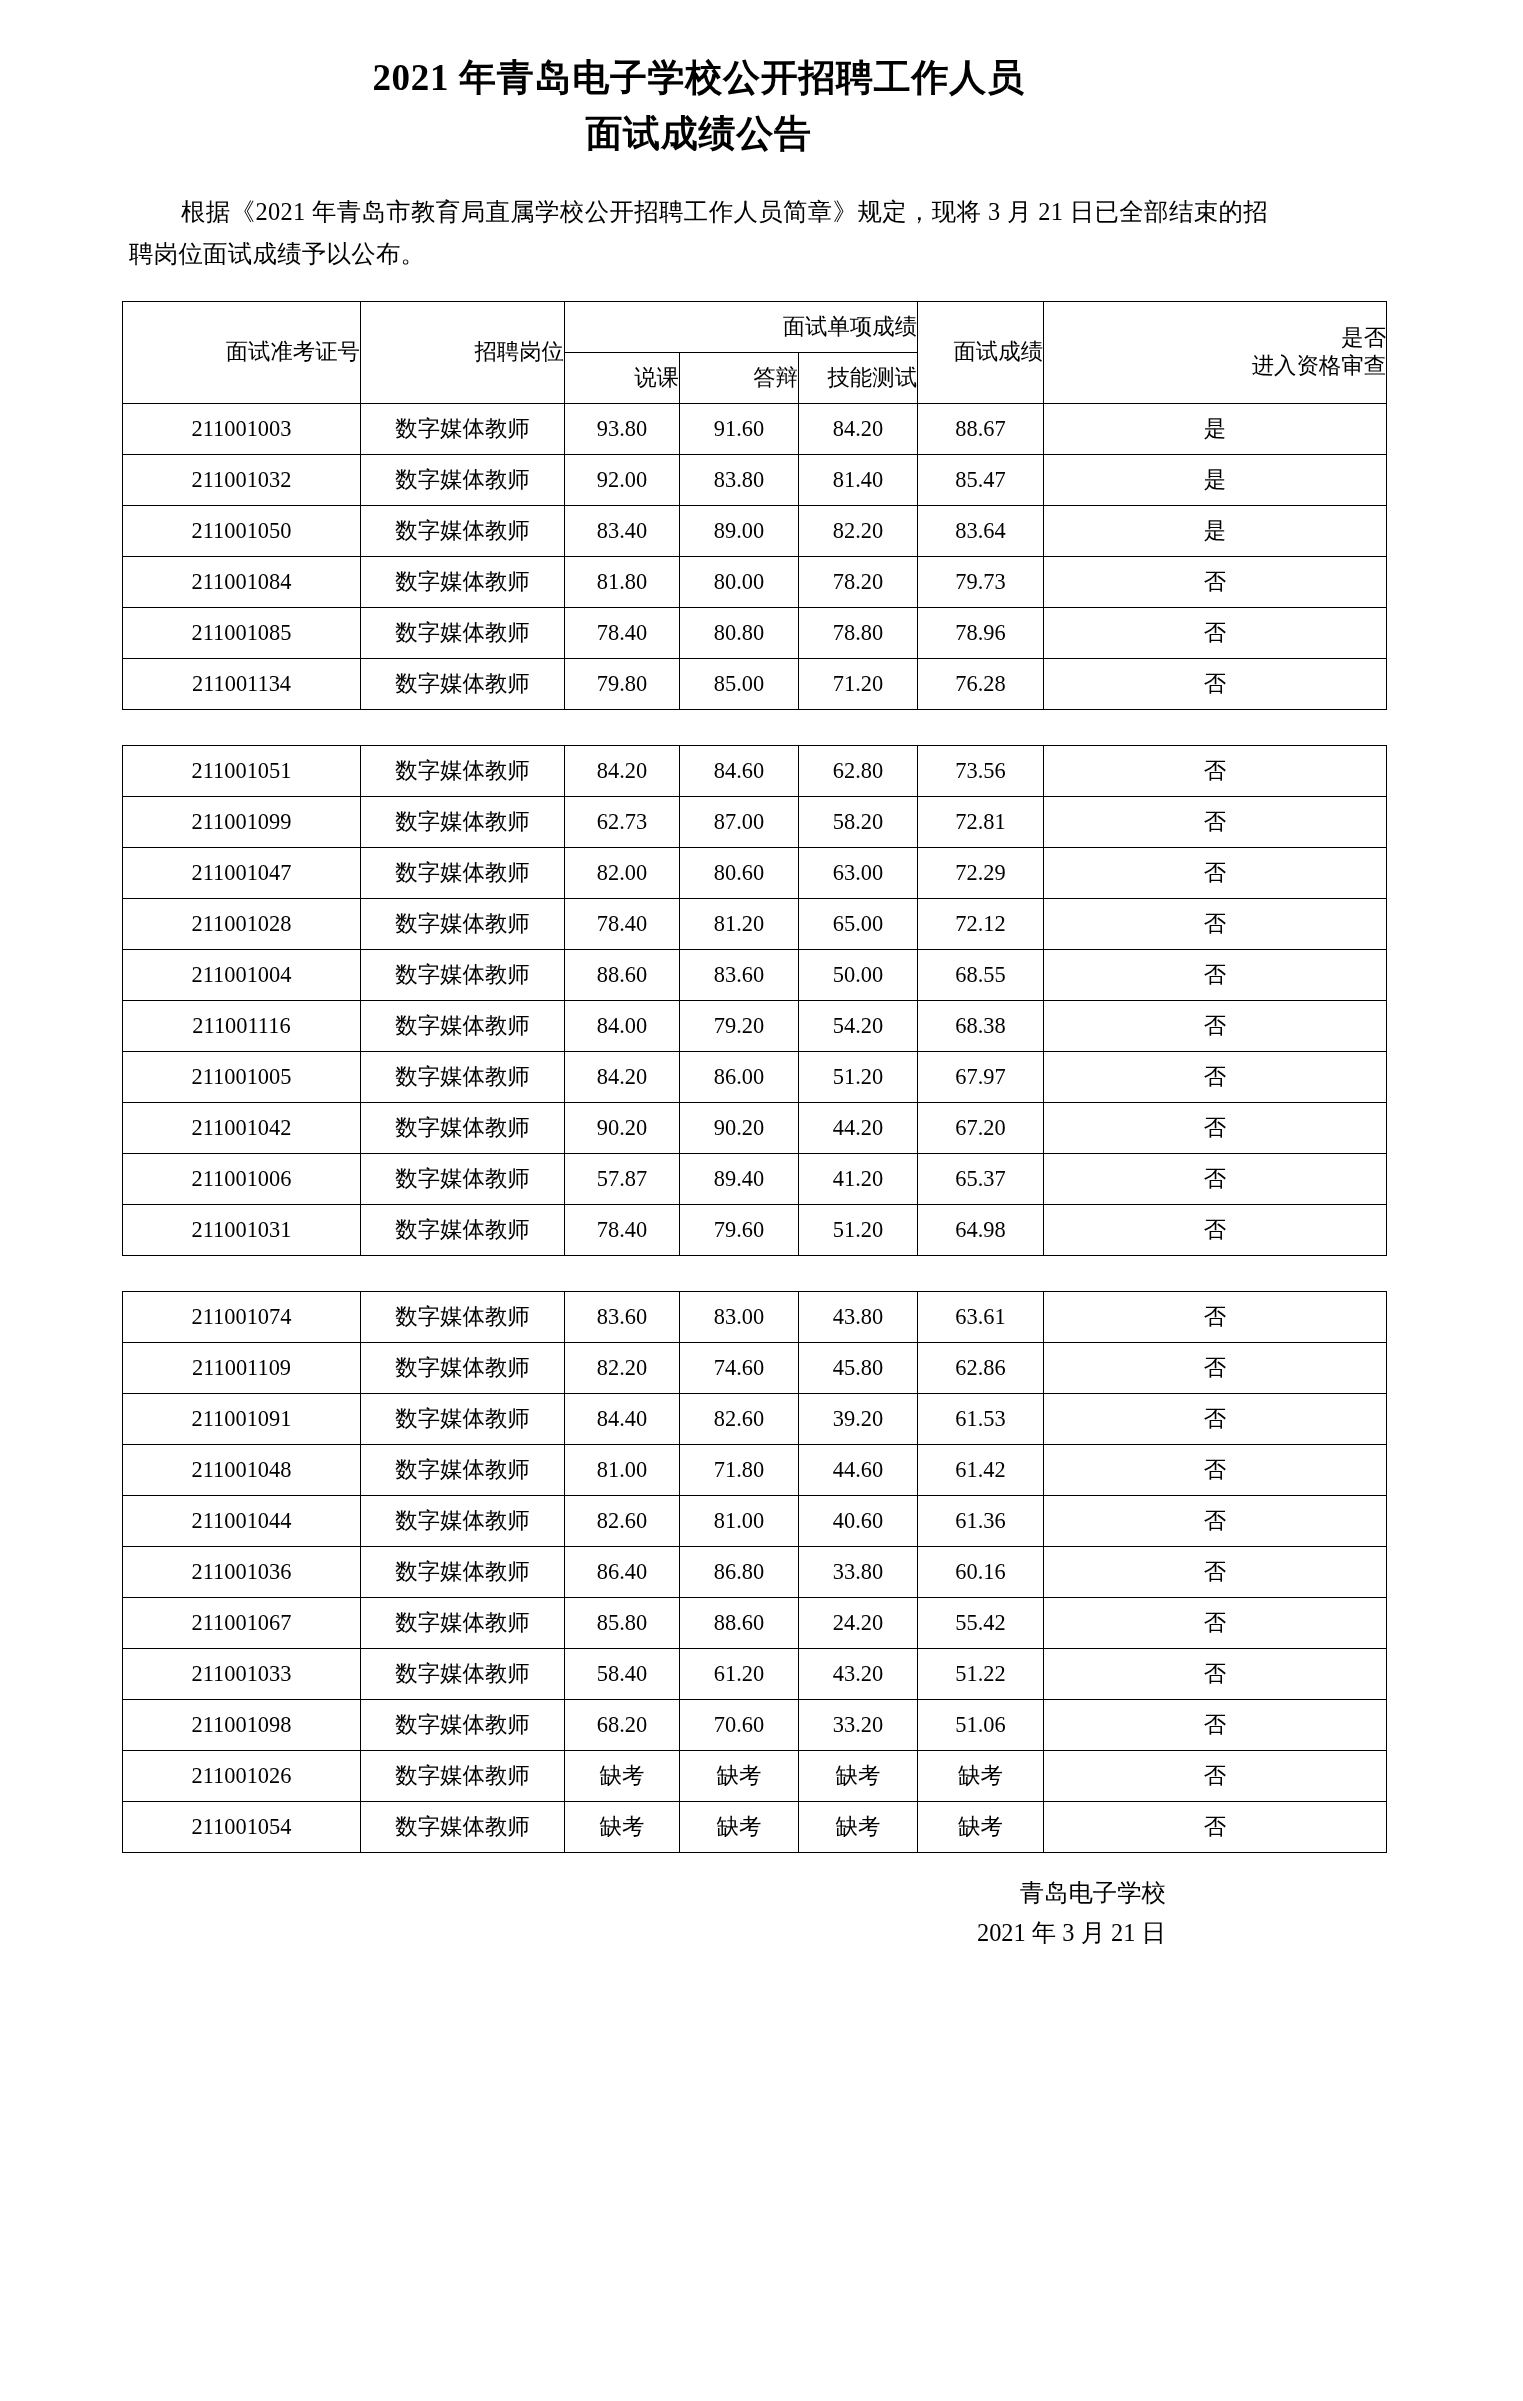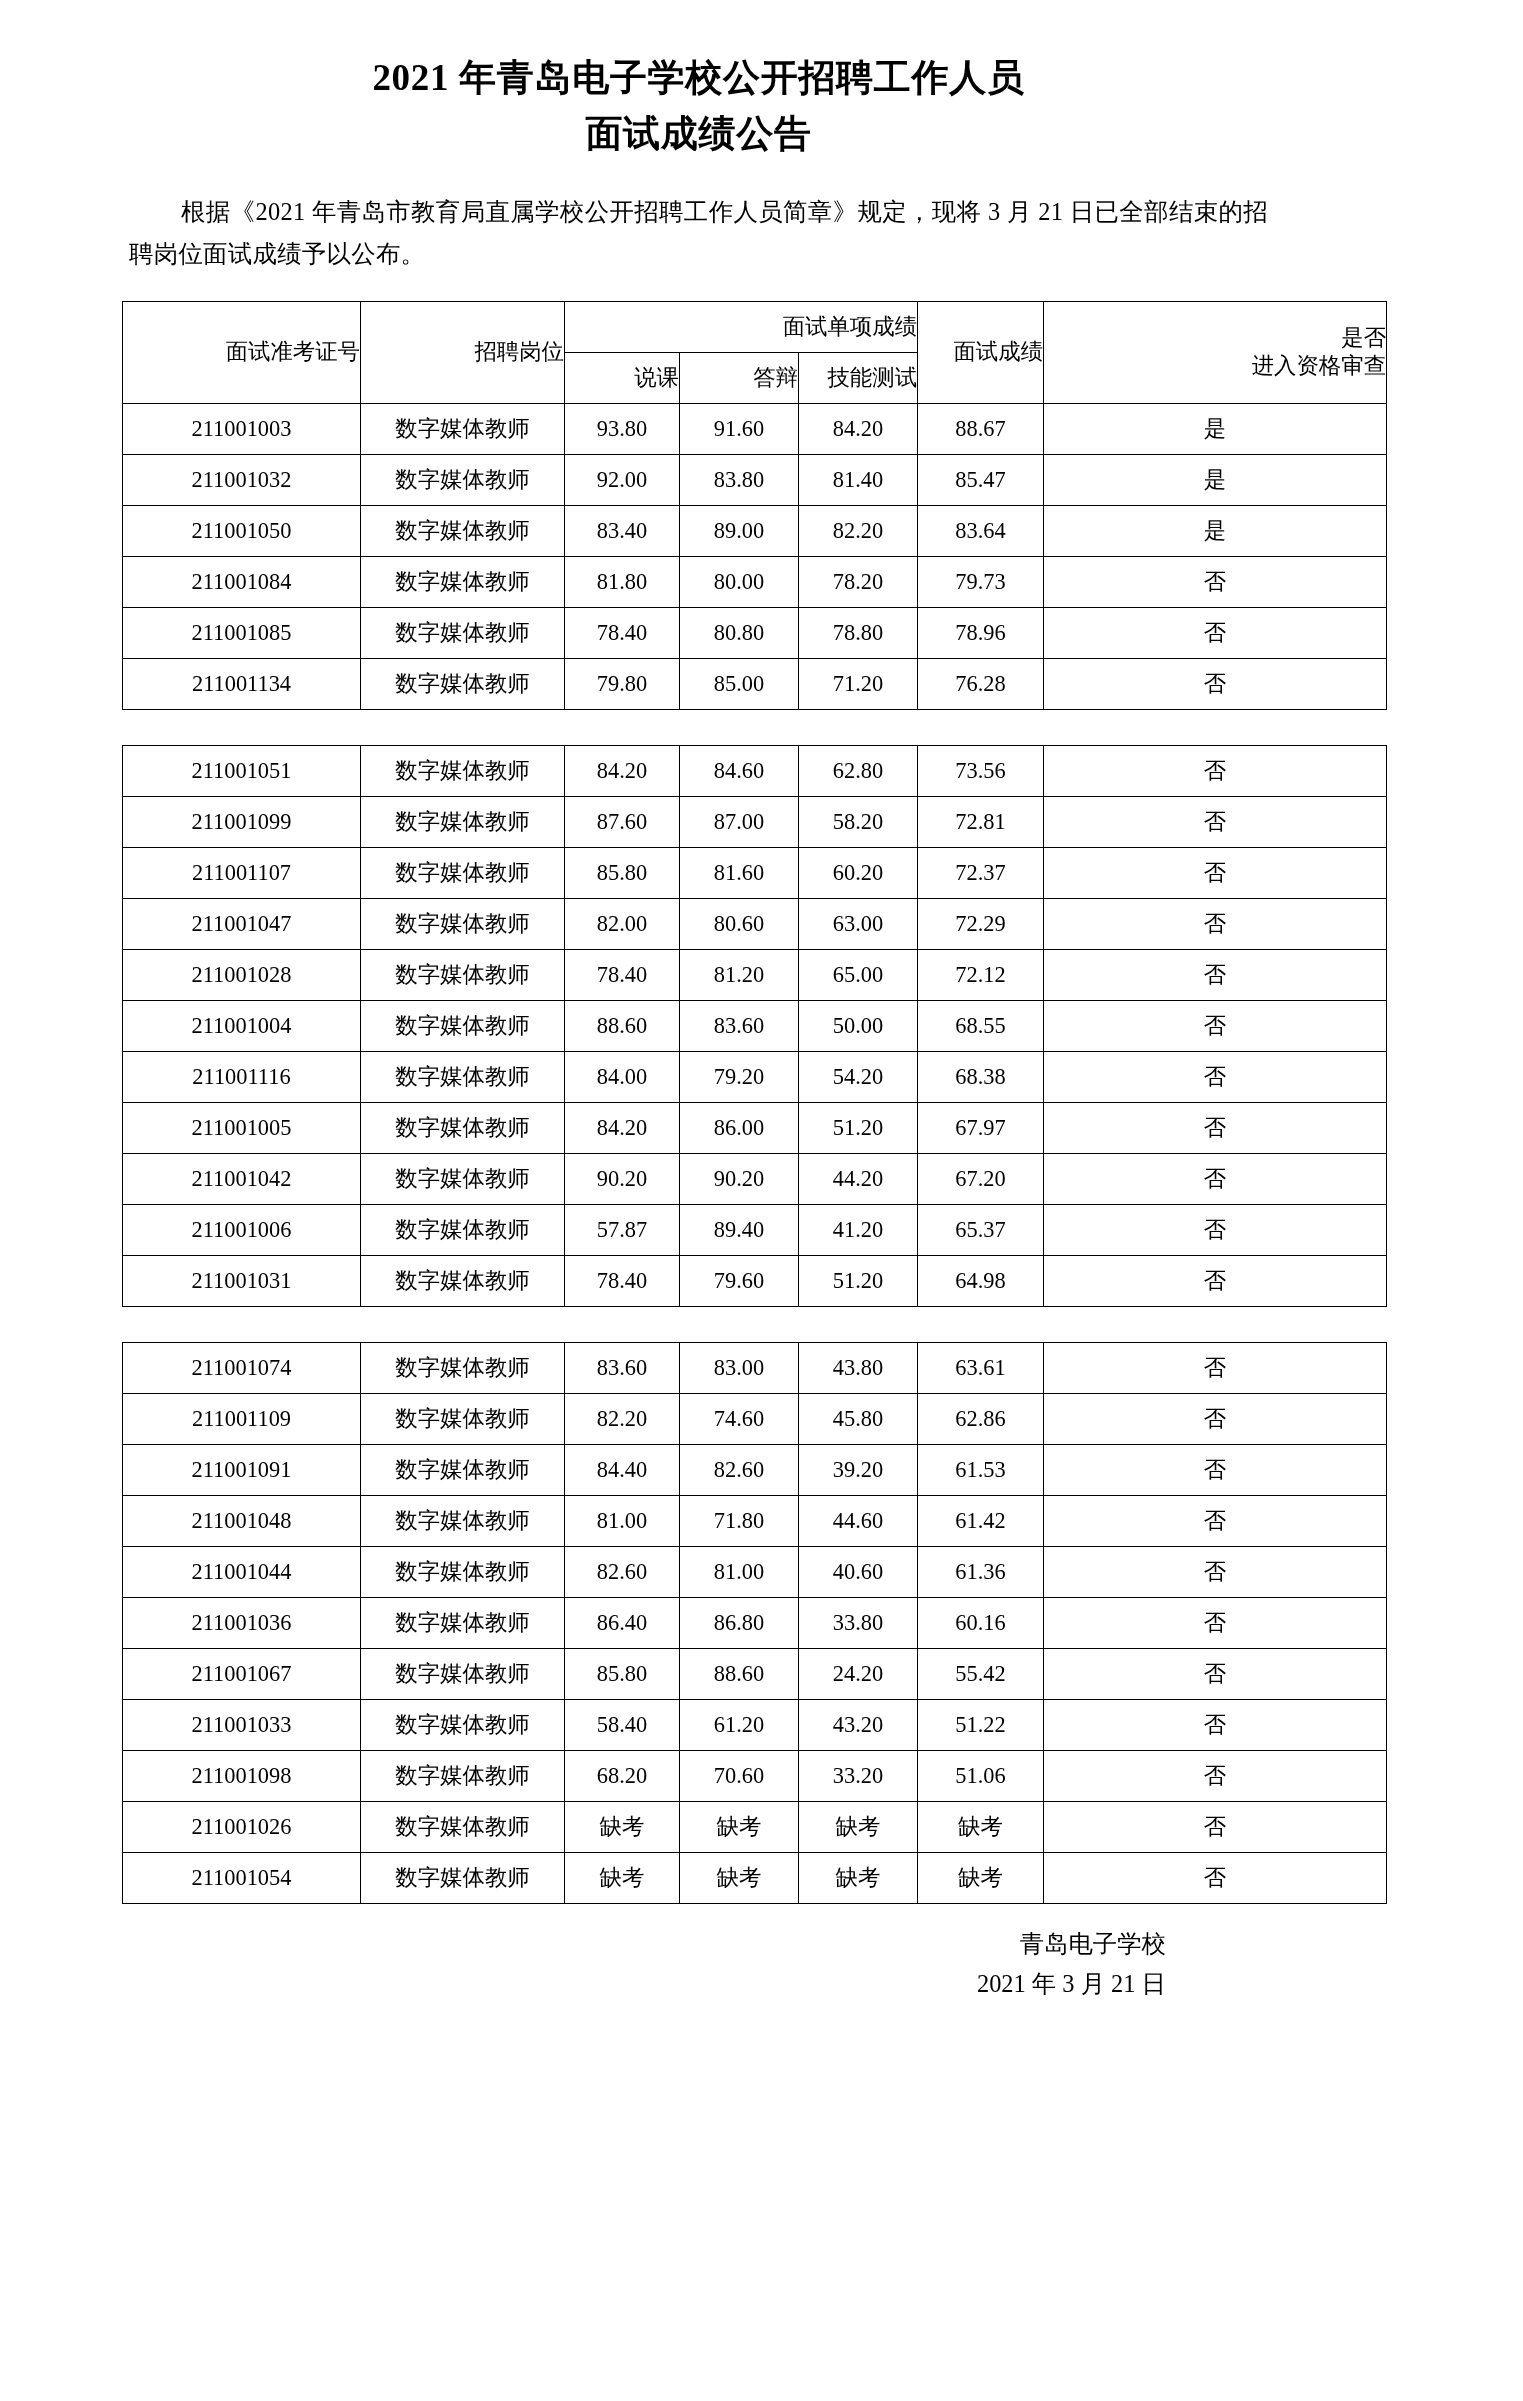--- a/index.html
+++ b/index.html
@@ -210,33 +210,24 @@
             <td>数字媒体教师</td>
             <td>84.20</td>
             <td>84.60</td>
             <td>62.80</td>
             <td>73.56</td>
             <td>否</td>
           </tr>
           <tr>
             <td>211001099</td>
             <td>数字媒体教师</td>
-            <td>87.60</td>
+            <td>62.73</td>
             <td>87.00</td>
             <td>58.20</td>
             <td>72.81</td>
-            <td>否</td>
-          </tr>
-          <tr>
-            <td>211001107</td>
-            <td>数字媒体教师</td>
-            <td>85.80</td>
-            <td>81.60</td>
-            <td>60.20</td>
-            <td>72.37</td>
             <td>否</td>
           </tr>
           <tr>
             <td>211001047</td>
             <td>数字媒体教师</td>
             <td>82.00</td>
             <td>80.60</td>
             <td>63.00</td>
             <td>72.29</td>
             <td>否</td>

